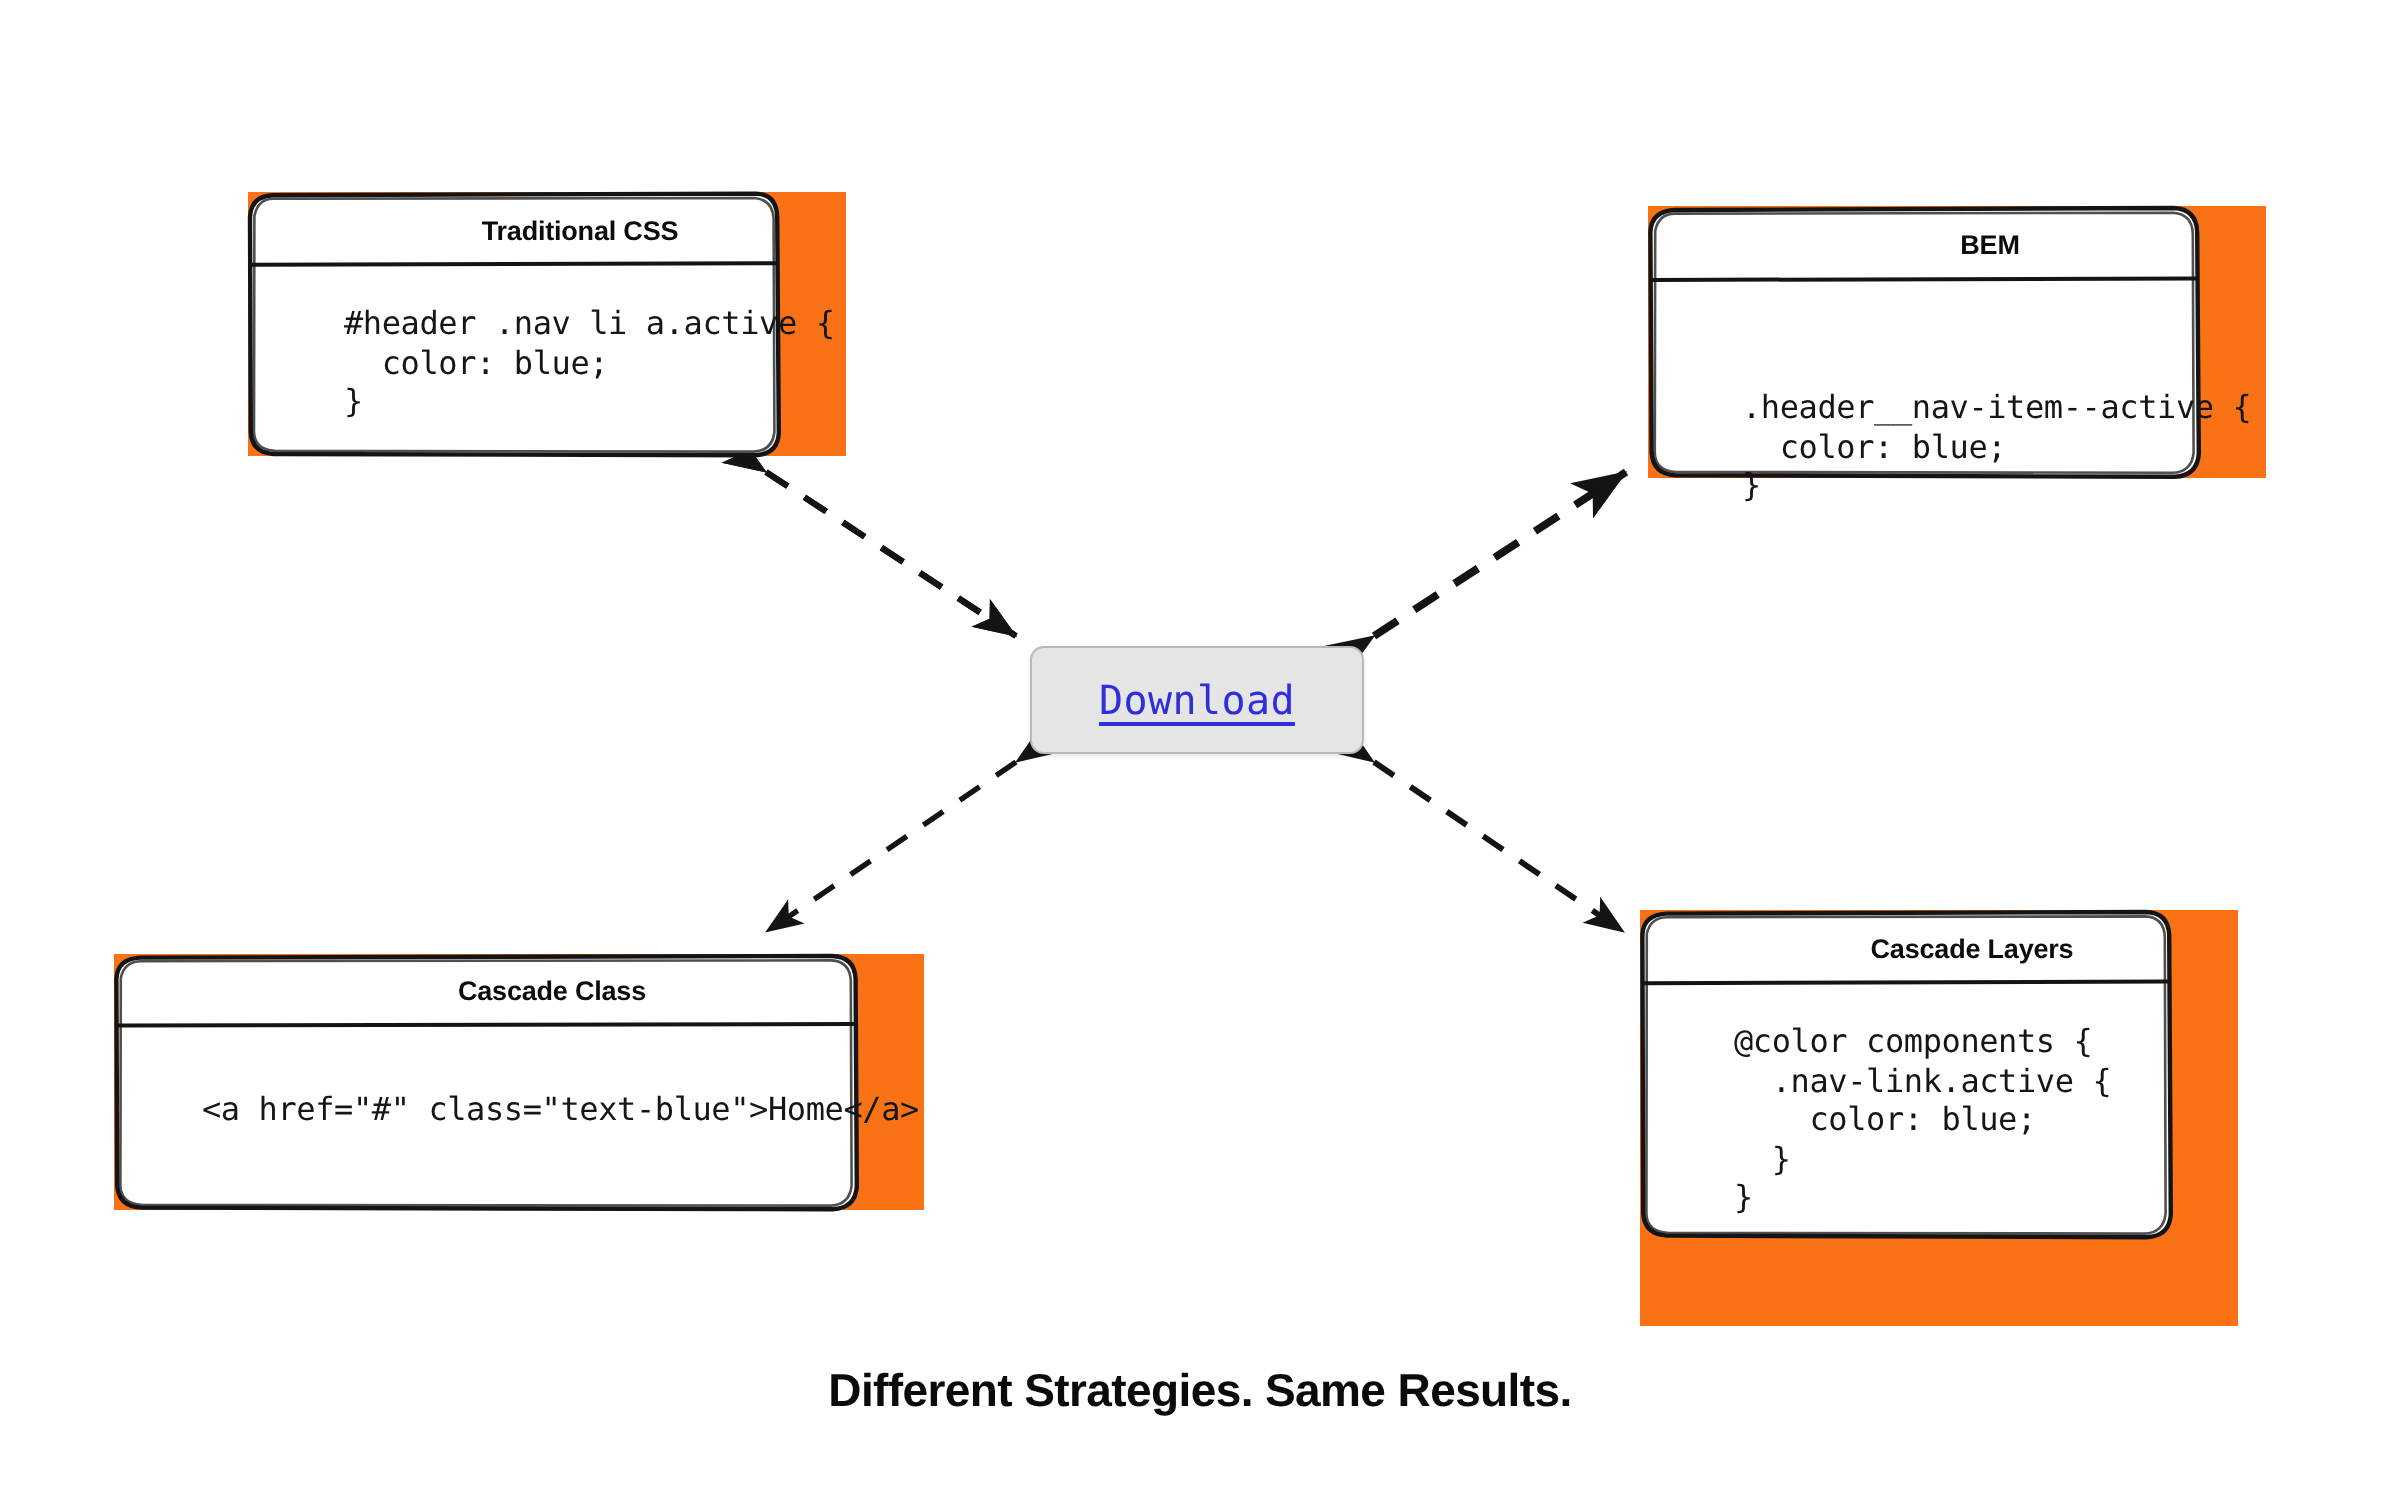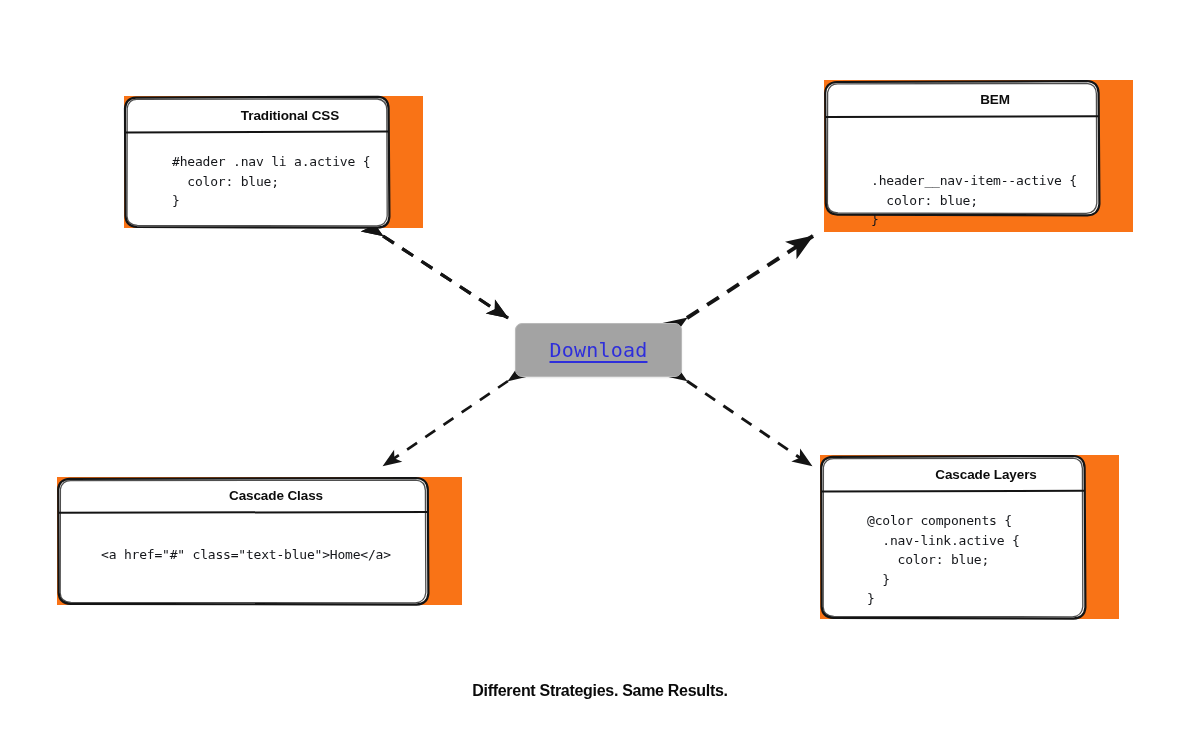--- a/index.html
+++ b/index.html
@@ -59,36 +59,36 @@
     text-align: center;
     font-family: "Liberation Sans", sans-serif;
     font-weight: bold;
     font-size: 13.5px;
     color: #0c0c0c;
     letter-spacing: -0.1px;
   }
   .card-code {
     position: absolute;
     font-family: "DejaVu Sans Mono", monospace;
-    font-size: 13px;
+    font-size: 16px;
     line-height: 19.5px;
     color: #14161a;
     white-space: pre;
     letter-spacing: -0.2px;
   }
 
   
   #download-node {
     position: absolute;
     left: 515px;
     top: 323px;
     width: 165px;
     height: 52px;
     z-index: 3;
-    background: #a3a3a3;
+    background: #e5e5e5;
     border: 1px solid #b9b9b9;
     border-radius: 7px;
     box-shadow: 0 1px 2px rgba(0,0,0,0.10);
     display: flex;
     align-items: center;
     justify-content: center;
   }
   #download-link {
     font-family: "DejaVu Sans Mono", monospace;
     font-size: 20px;
@@ -103,21 +103,21 @@
   
   #caption {
     position: absolute;
     left: 0;
     right: 0;
     top: 682px;
     text-align: center;
     z-index: 4;
     font-family: "Liberation Sans", sans-serif;
     font-weight: bold;
-    font-size: 16px;
+    font-size: 23px;
     color: #0a0a0a;
     letter-spacing: -0.3px;
   }
 </style>
 </head>
 <body>
 
 <div id="canvas">
 
   <svg id="connectors" viewBox="0 0 1200 750" width="1200" height="750">
@@ -152,21 +152,21 @@
       <path d="M2.0,36.4 L263.6,35.6" fill="none" stroke="#141414" stroke-width="2.0" stroke-linecap="round"></path>
     </svg>
     <div class="card-inner">
       <div class="card-title" style="top:12px;">Traditional CSS</div>
       <div class="card-code" style="left:15px; top:56px;">#header .nav li a.active {
   color: blue;
 }</div>
     </div>
   </div>
 
-  <div class="card" style="left:824px; top:80px; width:276px; height:152px;">
+  <div class="card" style="left:824px; top:103px; width:276px; height:136px;">
     <svg class="card-svg" width="296" height="156" viewBox="0 0 296 156">
       <path d="M13,2.0 L263,1.0 Q274.2,1.6 274.6,13.0 L275.4,124.0 Q274.6,134.8 263.4,135.4 L13.6,134.6 Q2.4,134.0 1.8,123.2 L1.2,12.8 Q1.8,2.6 13,2.0 Z" fill="#ffffff" stroke="#141414" stroke-width="2.2" stroke-linecap="round" stroke-linejoin="round"></path>
       <path d="M14,3.8 Q5.4,3.6 3.6,12.4 L3.4,123.6 Q3.8,132.4 14.0,133.0 L262.2,133.4 Q271.8,133.0 272.8,123.4 L272.4,13.8 Q272.0,4.2 262.8,3.4 L14,3.8" fill="none" stroke="#141414" stroke-width="1.3" stroke-linecap="round" stroke-linejoin="round" opacity="0.75"></path>
       <path d="M2.4,37.0 L273.6,36.2" fill="none" stroke="#141414" stroke-width="2.0" stroke-linecap="round"></path>
     </svg>
     <div class="card-inner">
       <div class="card-title" style="top:12px;">BEM</div>
       <div class="card-code" style="left:14px; top:56px;margin-top:35px;">.header__nav-item--active {
   color: blue;
 }</div>
@@ -178,21 +178,21 @@
       <path d="M13,1.8 L359,1.0 Q370.4,1.4 370.8,12.6 L371.4,116.4 Q370.6,127.0 359.4,127.6 L13.4,126.8 Q2.2,126.2 1.6,115.6 L1.2,12.2 Q1.8,2.4 13,1.8 Z" fill="#ffffff" stroke="#141414" stroke-width="2.2" stroke-linecap="round" stroke-linejoin="round"></path>
       <path d="M14,3.6 Q5.2,3.4 3.4,12.0 L3.2,116.0 Q3.6,124.8 13.8,125.4 L358.2,125.8 Q367.8,125.4 368.8,115.8 L368.4,13.4 Q368.0,3.8 358.8,3.2 L14,3.6" fill="none" stroke="#141414" stroke-width="1.3" stroke-linecap="round" stroke-linejoin="round" opacity="0.75"></path>
       <path d="M2.2,35.8 L369.6,35.0" fill="none" stroke="#141414" stroke-width="2.0" stroke-linecap="round"></path>
     </svg>
     <div class="card-inner">
       <div class="card-title" style="top:11px;">Cascade Class</div>
       <div class="card-code" style="left:11px; top:68px;">&lt;a href="#" class="text-blue"&gt;Home&lt;/a&gt;</div>
     </div>
   </div>
 
-  <div class="card" style="left:820px; top:455px; width:266px; height:164px;">
+  <div class="card" style="left:820px; top:455px; width:266px; height:208px;">
     <svg class="card-svg" width="286" height="184" viewBox="0 0 286 184">
       <path d="M13,1.8 L253,1.0 Q264.2,1.4 264.6,12.6 L265.4,152.4 Q264.6,163.0 253.4,163.6 L13.4,162.8 Q2.2,162.2 1.6,151.6 L1.2,12.2 Q1.8,2.4 13,1.8 Z" fill="#ffffff" stroke="#141414" stroke-width="2.2" stroke-linecap="round" stroke-linejoin="round"></path>
       <path d="M14,3.6 Q5.2,3.4 3.4,12.0 L3.2,152.0 Q3.6,160.8 13.8,161.4 L252.2,161.8 Q261.8,161.4 262.8,151.8 L262.4,13.4 Q262.0,3.8 252.8,3.2 L14,3.6" fill="none" stroke="#141414" stroke-width="1.3" stroke-linecap="round" stroke-linejoin="round" opacity="0.75"></path>
       <path d="M2.2,36.6 L263.6,35.8" fill="none" stroke="#141414" stroke-width="2.0" stroke-linecap="round"></path>
     </svg>
     <div class="card-inner">
       <div class="card-title" style="top:12px;">Cascade Layers</div>
       <div class="card-code" style="left:14px; top:56px;">@color components {
   .nav-link.active {
     color: blue;

